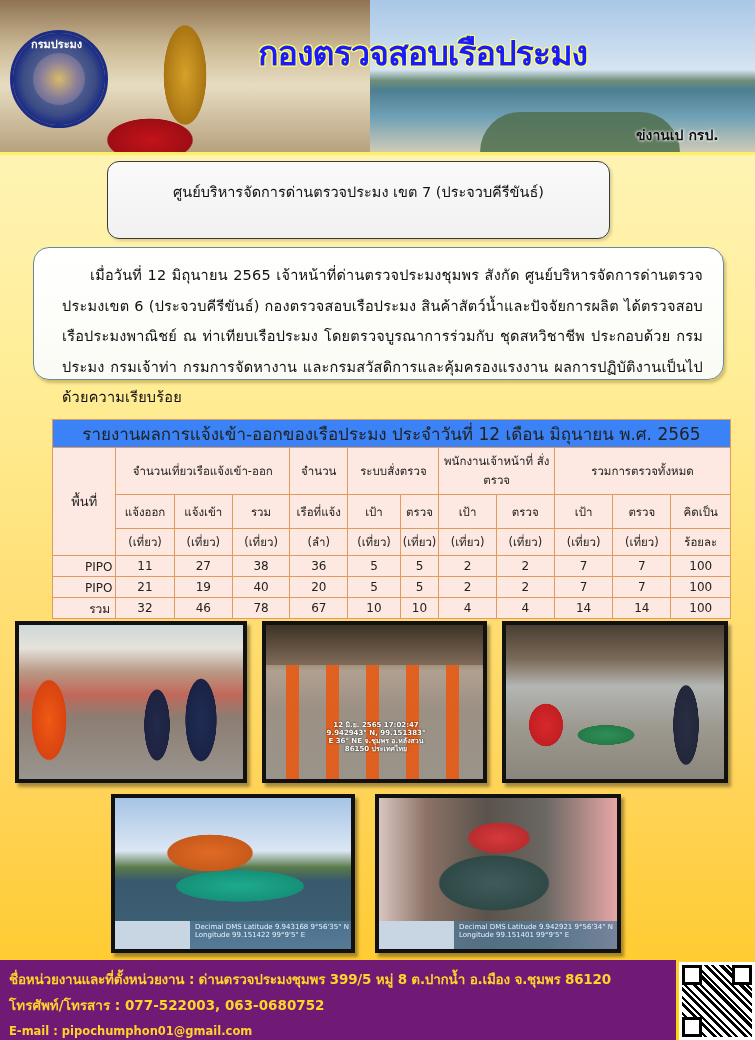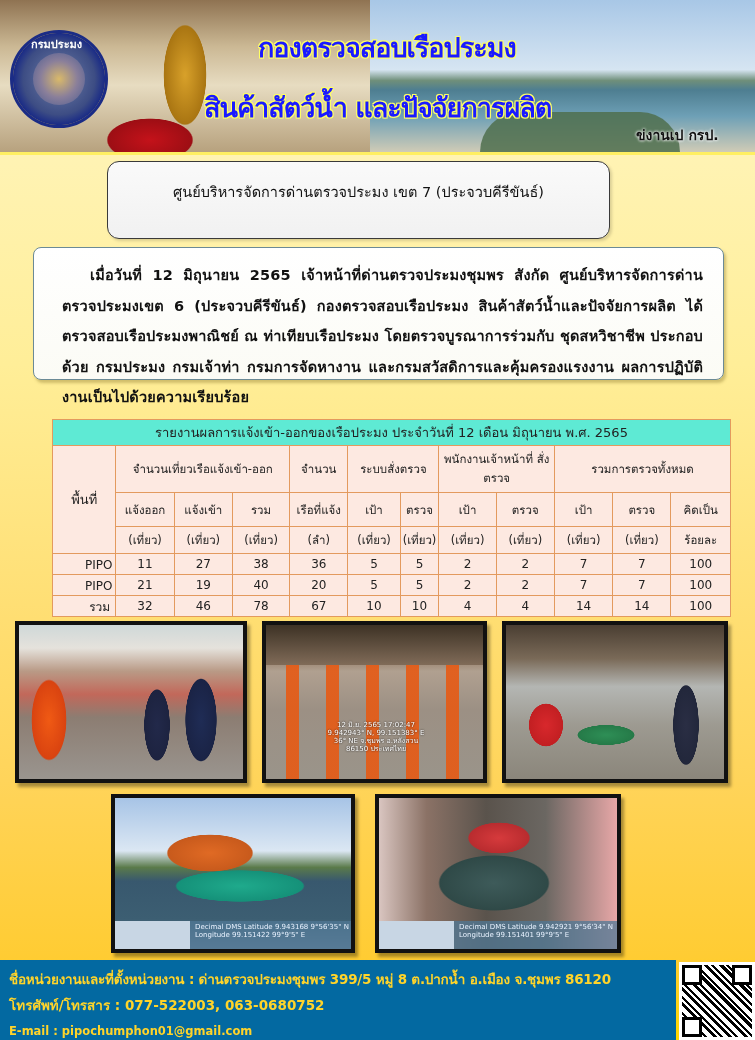--- a/index.html
+++ b/index.html
@@ -29,21 +29,21 @@
   }
   .banner .hill {
     position: absolute; left: 480px; top: 112px; width: 200px; height: 40px;
     border-radius: 100px 100px 0 0; background: #4f6f4d; opacity: .85;
   }
   .banner .title1, .banner .title2 {
     position: absolute; font-family: "DejaVu Sans", sans-serif; font-weight: bold;
     color: #1a1aff; text-shadow: 0 0 2px #ffff66, 1px 1px 0 #ffff66, -1px -1px 0 #ffff66, 1px -1px 0 #ffff66, -1px 1px 0 #ffff66;
     letter-spacing: -1px; white-space: nowrap;
   }
-  .banner .title1 { left: 258px; top: 26px; font-size: 27px; }
+  .banner .title1 { left: 258px; top: 26px; font-size: 34px; }
   .banner .title2 { left: 204px; top: 86px; font-size: 27px; }
   .logo-left {
     position: absolute; left: 10px; top: 30px; width: 98px; height: 98px; border-radius: 50%;
     background: radial-gradient(circle, #6f7fa8 0%, #3d4d84 55%, #1b2c86 70%, #f1c84c 72%, #1b2c86 76%);
     border: 3px solid #1b2c86;
   }
   .logo-left .inner {
     position: absolute; left: 20px; top: 20px; width: 52px; height: 52px; border-radius: 50%;
     background: radial-gradient(circle, #d9b96a 0%, #8a7f9a 50%, #4a5a92 100%);
   }
@@ -79,42 +79,41 @@
     border: 1.5px solid #3a3a3a; border-radius: 12px;
     text-align: center; padding-top: 15px;
     box-shadow: 2px 2px 3px rgba(0,0,0,.15);
   }
   .title-box .line { font-size: 14.5px; color: #111; line-height: 30px; }
 
   
   .desc-box {
     position: absolute; left: 33px; top: 247px; width: 691px; height: 133px;
     background: linear-gradient(180deg, #ffffff 0%, #fbfbf5 100%);
-    border: 1.5px solid #6b8a96; border-radius: 8px;
+    border: 1.5px solid #6b8a96; border-radius: 16px;
     padding: 12px 20px 0 28px;
     box-shadow: 2px 3px 3px rgba(120,100,30,.35);
-    font-weight: bold;
   }
   .desc-box p {
     font-size: 14.5px; line-height: 30.5px; color: #111; text-align: justify; text-align-last: left;
     text-indent: 28px; letter-spacing: .2px;
   }
 
   
   .report-table {
     position: absolute; left: 52px; top: 419px; width: 679px;
     border-collapse: collapse; table-layout: fixed;
     font-family: "DejaVu Sans", sans-serif; font-size: 11.5px; color: #222;
     background: #fde9e1;
   }
   .report-table td, .report-table th {
     border: 1.5px solid #e39a5e; text-align: center; vertical-align: middle;
     font-weight: normal; padding: 0 1px; white-space: nowrap; overflow: hidden;
   }
-  .report-table .caption-row td { height: 26px; background: #5eead4; font-size: 13px; }
+  .report-table .caption-row td { height: 26px; background: #3b82f6; font-size: 17px; }
   .report-table .h1 td { height: 47px; line-height: 19px; white-space: normal; }
   .report-table .h2 td { height: 34px; }
   .report-table .h3 td { height: 27px; }
   .report-table .data td { height: 21px; font-size: 12px; }
   .report-table .area { font-size: 12px; padding-left: 32px; }
   .report-table .area-head { font-size: 13px; }
 
   
   .photo {
     position: absolute; background: #111; padding: 4px;
@@ -127,20 +126,21 @@
       radial-gradient(ellipse 26px 60px at 30px 95px, #f05a14 0%, #d94310 65%, transparent 68%),
       radial-gradient(ellipse 22px 58px at 182px 95px, #1f2c55 0%, #1a2345 70%, transparent 72%),
       radial-gradient(ellipse 18px 50px at 138px 100px, #22294a 0%, #1d2340 70%, transparent 72%),
       linear-gradient(180deg, #cfd8d8 0%, #e5e2dc 15%, #b99a86 30%, #c2685a 45%, #8c7d72 60%, #9a958f 100%);
   }
   .p2 { left: 262px; top: 621px; width: 225px; height: 162px; }
   .p2 .img {
     background:
       repeating-linear-gradient(90deg, transparent 0 20px, rgba(230,90,20,.9) 20px 33px, transparent 33px 40px),
       linear-gradient(180deg, #5a4530 0%, #8a7058 18%, #b0a090 30%, #9c9084 55%, #9a948a 100%);
+    font-weight: bold;
   }
   .p2 .img::after {
     content: ""; position: absolute; left: 0; right: 0; top: 0; height: 40px;
     background: linear-gradient(180deg, #3d3225 0%, #806b58 100%);
   }
   .p3 { left: 502px; top: 621px; width: 226px; height: 162px; }
   .p3 .img {
     background:
       radial-gradient(ellipse 24px 30px at 40px 100px, #d8282c 0%, #c21f22 70%, transparent 72%),
       radial-gradient(ellipse 18px 56px at 180px 100px, #2a2e44 0%, #22273b 70%, transparent 72%),
@@ -167,21 +167,21 @@
   }
   .geo-strip .map { position: absolute; left: 0; top: 0; width: 75px; height: 28px; background: #c8d6e4; }
   .p2 .stamp {
     position: absolute; left: 60px; top: 96px; width: 100px; font-size: 7px; line-height: 8px; color: #fff;
     text-align: center; text-shadow: 0 0 2px #000;
   }
 
   
   .footer {
     position: absolute; left: 0; top: 960px; width: 676px; height: 80px;
-    background: #0369a1; padding: 6px 0 6px 9px;
+    background: #701a75; padding: 6px 0 6px 9px;
     font-family: "DejaVu Sans", sans-serif; font-weight: bold; color: #ffd42a;
   }
   .footer .row { line-height: 26px; white-space: nowrap; }
   .footer .r1 { font-size: 13.5px; letter-spacing: -.2px; }
   .footer .r2 { font-size: 13.5px; }
   .footer .r3 { font-size: 11.5px; }
   .qr {
     position: absolute; left: 679px; top: 962px; width: 76px; height: 78px; background: #fff; padding: 3px;
   }
   .qr-grid {
@@ -202,21 +202,20 @@
 
 <div class="banner">
   <div class="shrine"></div>
   <div class="sea"></div>
   <div class="hill"></div>
   <div class="logo-left">
     <div class="inner"></div>
     <span class="txt-top">กรมประมง</span>
   </div>
   <div class="title1">กองตรวจสอบเรือประมง</div>
-  <div class="title2">สินค้าสัตว์น้ำ และปัจจัยการผลิต</div>
   <div class="news-label">ข่งานเป กรป.</div>
   <div class="banner-stripe"></div>
 </div>
 
 <div class="title-box">
   <div class="line">ศูนย์บริหารจัดการด่านตรวจประมง เขต 7 (ประจวบคีรีขันธ์)</div>
 </div>
 
 <div class="desc-box">
   <p>เมื่อวันที่ 12 มิถุนายน 2565 เจ้าหน้าที่ด่านตรวจประมงชุมพร สังกัด ศูนย์บริหารจัดการด่านตรวจประมงเขต 6 (ประจวบคีรีขันธ์) กองตรวจสอบเรือประมง สินค้าสัตว์น้ำและปัจจัยการผลิต ได้ตรวจสอบเรือประมงพาณิชย์ ณ ท่าเทียบเรือประมง โดยตรวจบูรณาการร่วมกับ ชุดสหวิชาชีพ ประกอบด้วย กรมประมง กรมเจ้าท่า กรมการจัดหางาน และกรมสวัสดิการและคุ้มครองแรงงาน ผลการปฏิบัติงานเป็นไปด้วยความเรียบร้อย</p>

